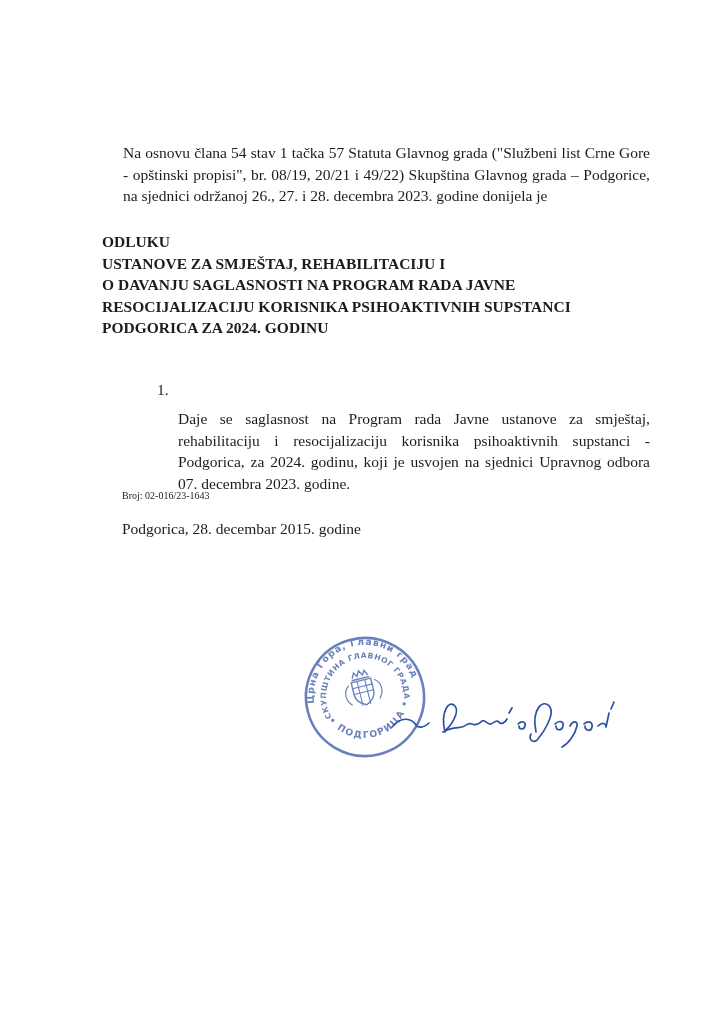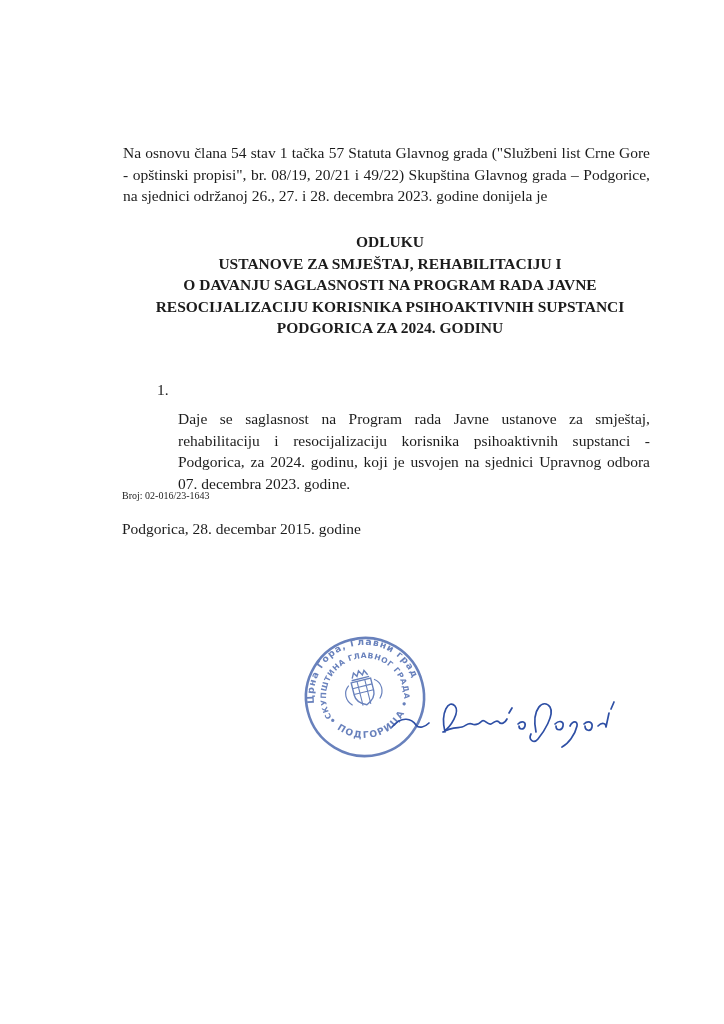--- a/index.html
+++ b/index.html
@@ -15,21 +15,20 @@
   .intro {
     position: absolute;
     top: 142px; left: 123px; width: 527px;
     font-size: 15.5px; line-height: 21.6px;
     text-align: justify;
     margin: 0;
   }
   .title-block {
     position: absolute;
     top: 231px; left: 102px; width: 576px;
-    text-align: center;
     font-weight: bold;
     font-size: 15.5px; line-height: 21.6px;
   }
   .list-item {
     position: absolute;
     top: 379px; left: 157px; width: 493px;
     display: flex;
     font-size: 15.5px; line-height: 21.6px;
   }
   .list-num { flex: none; width: 21px; }

